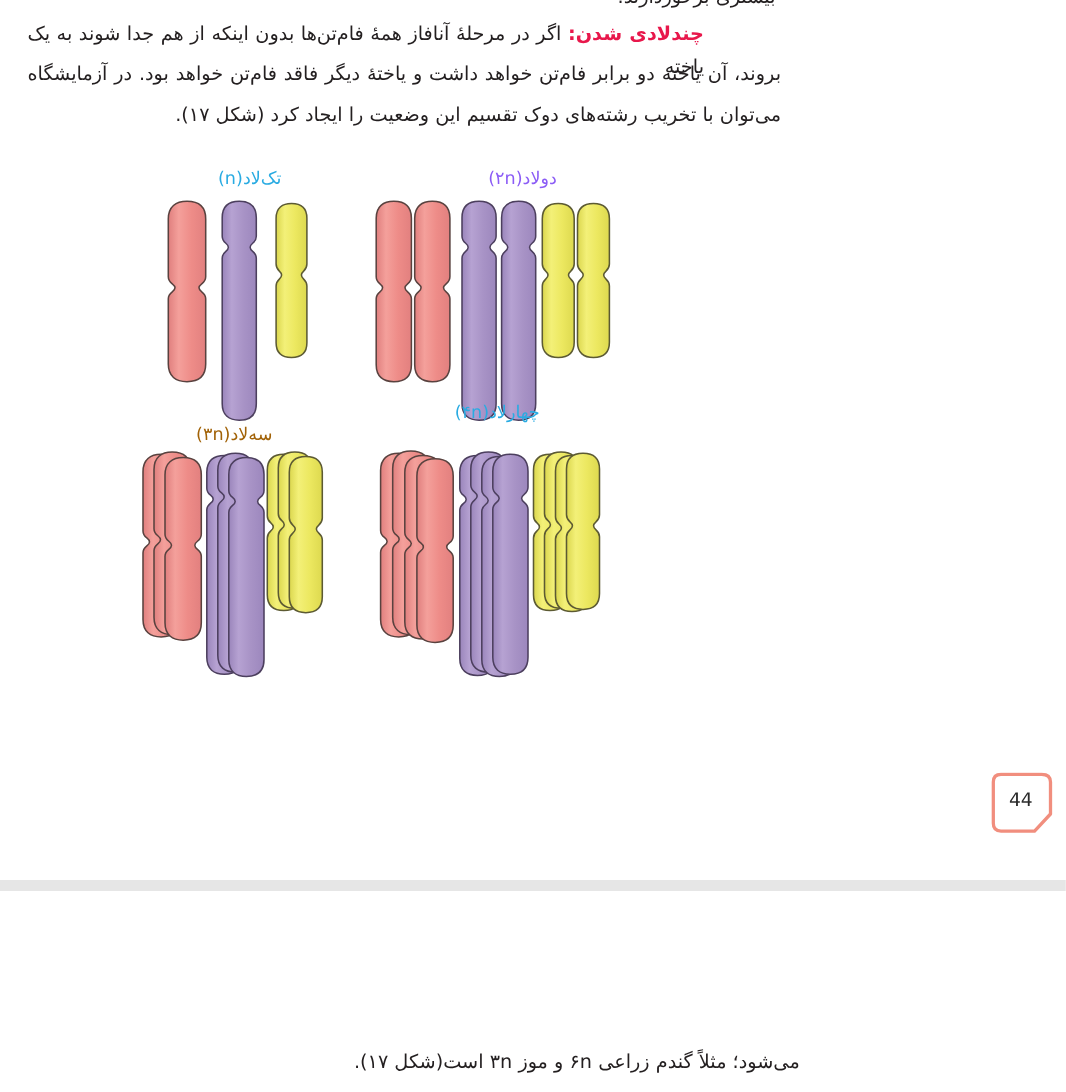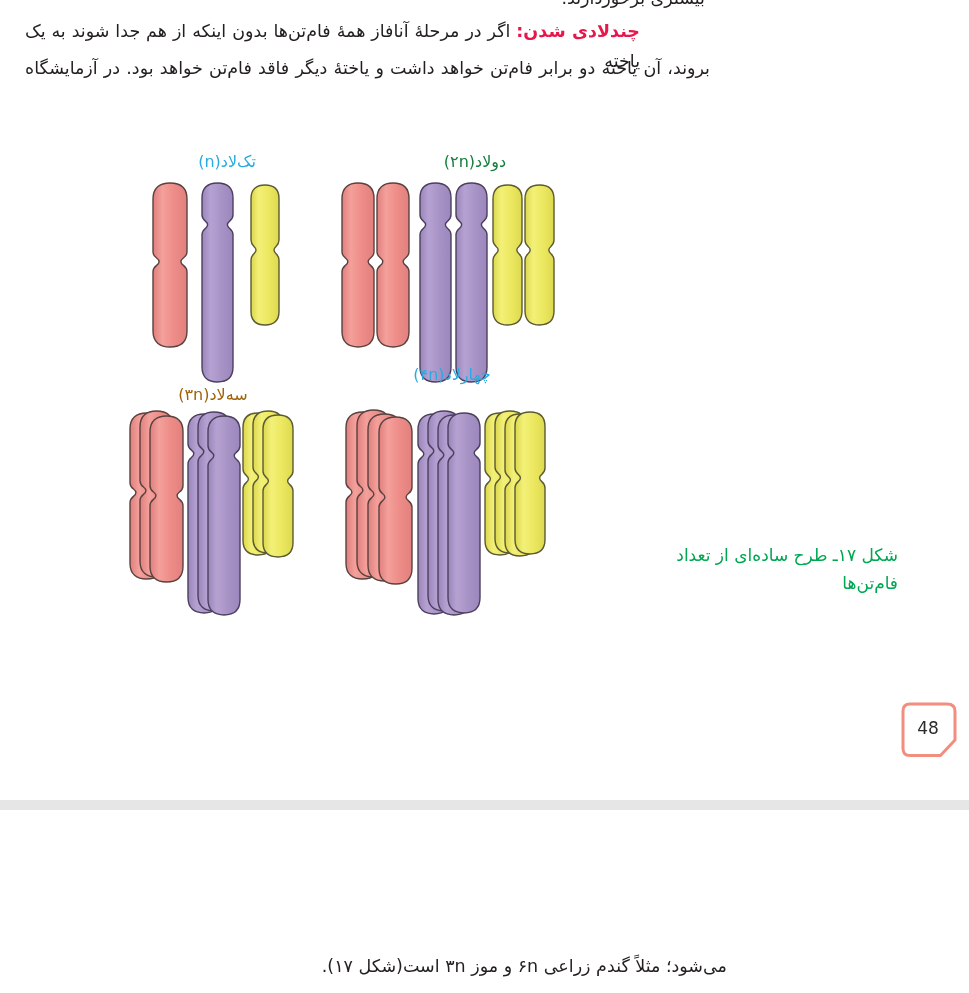--- a/index.html
+++ b/index.html
@@ -63,20 +63,21 @@
 
   <div class="clip-line">
     <span>بیشتری برخوردارند.</span>
   </div>
 
   <div class="textline just" style="left:25px;top:16px;width:615px;">
     <span class="heading" style="color:#E8174B;">چندلادی شدن:</span>
     <span>اگر در مرحلهٔ آنافاز همهٔ فام‌تن‌ها بدون اینکه از هم جدا شوند به یک یاخته</span>
   </div>
   <div class="textline just" style="left:25px;top:53px;width:685px;">بروند، آن یاخته دو برابر فام‌تن خواهد داشت و یاختهٔ دیگر فاقد فام‌تن خواهد بود. در آزمایشگاه</div>
+  <div class="textline" style="right:259px;top:90px;">می‌توان با تخریب رشته‌های دوک تقسیم این وضعیت را ایجاد کرد (شکل ۱۷).</div>
 
   <svg class="figure-svg" width="969" height="993" viewBox="0 0 969 993">
       <defs>
         <linearGradient id="grad-red" x1="0" y1="0" x2="1" y2="0">
           <stop offset="0" stop-color="#E07F7E"></stop>
           <stop offset="0.28" stop-color="#F4A09B"></stop>
           <stop offset="0.62" stop-color="#EE8C88"></stop>
           <stop offset="1" stop-color="#E2807F"></stop>
         </linearGradient>
         <linearGradient id="grad-purple" x1="0" y1="0" x2="1" y2="0">
@@ -126,33 +127,29 @@
         <path d="M0,15.4 C0,4.6 6.4,0 16,0 C25.6,0 32,4.6 32,15.4 L32,30 C32,36.5 26.2,36 26.2,40 C26.2,44 32,43.5 32,50 L32,184.6 C32,195.4 25.6,200 16,200 C6.4,200 0,195.4 0,184.6 L0,50 C0,43.5 5.8,44 5.8,40 C5.8,36 0,36.5 0,30 Z" transform="translate(438,415)" fill="url(#grad-purple)" stroke="#4C3F5E" stroke-width="1.4"></path>
         <path d="M0,15.4 C0,4.6 6.4,0 16,0 C25.6,0 32,4.6 32,15.4 L32,30 C32,36.5 26.2,36 26.2,40 C26.2,44 32,43.5 32,50 L32,184.6 C32,195.4 25.6,200 16,200 C6.4,200 0,195.4 0,184.6 L0,50 C0,43.5 5.8,44 5.8,40 C5.8,36 0,36.5 0,30 Z" transform="translate(448,413)" fill="url(#grad-purple)" stroke="#4C3F5E" stroke-width="1.4"></path>
         <path d="M0,14.4 C0,4.3 6,0 15,0 C24,0 30,4.3 30,14.4 L30,56 C30,62.5 24.6,62 24.6,66 C24.6,70 30,69.5 30,76 L30,127.6 C30,137.7 24,142 15,142 C6,142 0,137.7 0,127.6 L0,76 C0,69.5 5.4,70 5.4,66 C5.4,62 0,62.5 0,56 Z" transform="translate(485,413)" fill="url(#grad-yellow)" stroke="#5C5A33" stroke-width="1.4"></path>
         <path d="M0,14.4 C0,4.3 6,0 15,0 C24,0 30,4.3 30,14.4 L30,56 C30,62.5 24.6,62 24.6,66 C24.6,70 30,69.5 30,76 L30,127.6 C30,137.7 24,142 15,142 C6,142 0,137.7 0,127.6 L0,76 C0,69.5 5.4,70 5.4,66 C5.4,62 0,62.5 0,56 Z" transform="translate(495,411)" fill="url(#grad-yellow)" stroke="#5C5A33" stroke-width="1.4"></path>
         <path d="M0,14.4 C0,4.3 6,0 15,0 C24,0 30,4.3 30,14.4 L30,56 C30,62.5 24.6,62 24.6,66 C24.6,70 30,69.5 30,76 L30,127.6 C30,137.7 24,142 15,142 C6,142 0,137.7 0,127.6 L0,76 C0,69.5 5.4,70 5.4,66 C5.4,62 0,62.5 0,56 Z" transform="translate(505,414)" fill="url(#grad-yellow)" stroke="#5C5A33" stroke-width="1.4"></path>
         <path d="M0,14.4 C0,4.3 6,0 15,0 C24,0 30,4.3 30,14.4 L30,56 C30,62.5 24.6,62 24.6,66 C24.6,70 30,69.5 30,76 L30,127.6 C30,137.7 24,142 15,142 C6,142 0,137.7 0,127.6 L0,76 C0,69.5 5.4,70 5.4,66 C5.4,62 0,62.5 0,56 Z" transform="translate(515,412)" fill="url(#grad-yellow)" stroke="#5C5A33" stroke-width="1.4"></path>
       </g>
     </svg>
 
   <div class="chr-label" style="left:227px;top:151px;color:#29ABE2;">تک‌لاد(n)</div>
-  <div class="chr-label" style="left:475px;top:151px;color:#15803d;">دولاد(۲n)</div>
+  <div class="chr-label" style="left:475px;top:151px;color:#8b5cf6;">دولاد(۲n)</div>
   <div class="chr-label" style="left:213px;top:384px;color:#a16207;">سه‌لاد(۳n)</div>
   <div class="chr-label" style="left:452px;top:364px;color:#29ABE2;">چهارلاد(۴n)</div>
 
-  <div class="caption" style="color:#00A651;">
-    <div>شکل ۱۷ـ طرح ساده‌ای از تعداد</div>
-    <div>فام‌تن‌ها</div>
-  </div>
 
   <div class="page-box">
     <svg width="58" height="56" viewBox="0 0 58 56">
       <path d="M9,2 L46,2 Q54,2 54,9 L54,38 L39.5,53.5 L9,53.5 Q2,53.5 2,46.5 L2,9 Q2,2 9,2 Z" fill="#ffffff" stroke="#F18E7E" stroke-width="3" stroke-linejoin="round"></path>
     </svg>
-    <span class="num">48</span>
+    <span class="num">44</span>
   </div>
 
   <div class="divider" style="background:#E6E6E6;"></div>
 
   <div class="closing-line" style="top:951px;">می‌شود؛ مثلاً گندم زراعی ۶n و موز ۳n است(شکل ۱۷).</div>
 
 </div>
 
 </body></html>

